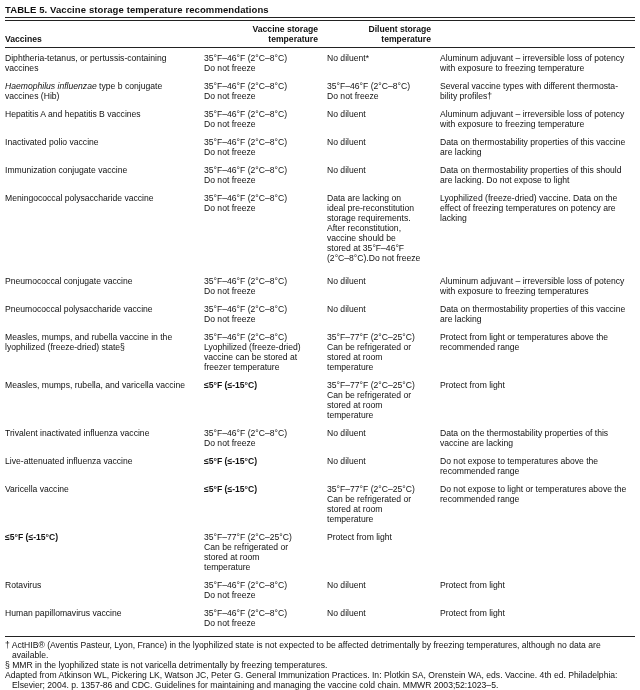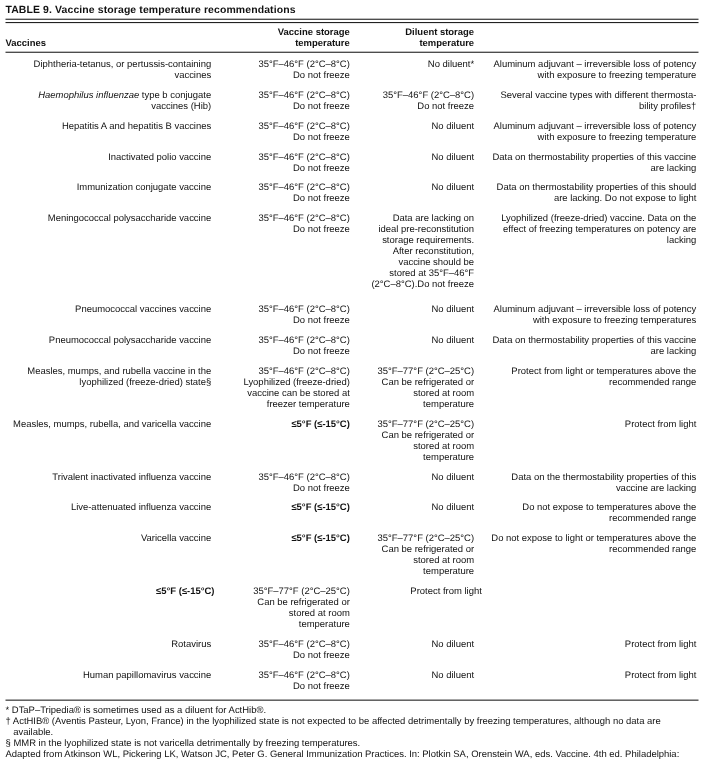--- a/index.html
+++ b/index.html
@@ -28,21 +28,21 @@
   .thead {
     align-items: end;
     font-weight: bold;
     font-size: 8.6px;
     line-height: 9.5px;
     padding: 3px 0 3px 0;
   }
   .thead .center { text-align: right; white-space: pre-line; }
   .rule { border-top: 1.2px solid #222; }
 
-  .tbody { padding-top: 5px; text-align: right; }
+  .tbody { padding-top: 5px; }
   .row { margin-bottom: 8px; }
   .row.tall { margin-bottom: 13px; }
   .cell {
     font-size: 8.6px;
     line-height: 10px;
     padding-right: 9px;
     white-space: pre-line;
   }
   .c-vaccine { white-space: normal; padding-right: 12px; }
   .c-instructions { padding-right: 2px; }
@@ -50,21 +50,21 @@
   .ital { font-style: italic; }
 
   .footnotes { padding-top: 3px; font-size: 8.6px; line-height: 10px; }
   .fn { padding-left: 7px; text-indent: -7px; }
 </style>
 </head>
 <body>
 
 <div class="page">
 
-  <div class="title">TABLE 9. Vaccine storage temperature recommendations</div>
+  <div class="title">TABLE 5. Vaccine storage temperature recommendations</div>
   <div class="double-rule"></div>
 
   <div class="grid thead">
     <div class="cell">Vaccines</div>
     <div class="cell center">Vaccine storage
 temperature</div>
     <div class="cell center">Diluent storage
 temperature</div>
   </div>
   <div class="rule"></div>
@@ -121,21 +121,21 @@
 ideal pre-reconstitution
 storage requirements.
 After reconstitution,
 vaccine should be
 stored at 35°F–46°F
 (2°C–8°C).Do not freeze</div>
       <div class="cell c-instructions">Lyophilized (freeze-dried) vaccine. Data on the effect of freezing temperatures on potency are lacking</div>
     </div>
 
     <div class="grid row">
-      <div class="cell c-vaccine">Pneumococcal vaccines vaccine</div>
+      <div class="cell c-vaccine">Pneumococcal conjugate vaccine</div>
       <div class="cell">35°F–46°F (2°C–8°C)
 Do not freeze</div>
       <div class="cell">No diluent</div>
       <div class="cell c-instructions">Aluminum adjuvant – irreversible loss of potency with exposure to freezing temperatures</div>
     </div>
 
     <div class="grid row">
       <div class="cell c-vaccine">Pneumococcal polysaccharide vaccine</div>
       <div class="cell">35°F–46°F (2°C–8°C)
 Do not freeze</div>
@@ -214,19 +214,18 @@
 Do not freeze</div>
       <div class="cell">No diluent</div>
       <div class="cell c-instructions">Protect from light</div>
     </div>
 
   </div>
 
   <div class="rule"></div>
 
   <div class="footnotes">
-    <div class="fn">* DTaP–Tripedia® is sometimes used as a diluent for ActHib®.</div>
     <div class="fn">† ActHIB® (Aventis Pasteur, Lyon, France) in the lyophilized state is not expected to be affected detrimentally by freezing temperatures, although no data are available.</div>
     <div class="fn">§ MMR in the lyophilized state is not varicella detrimentally by freezing temperatures.</div>
     <div class="fn">Adapted from Atkinson WL, Pickering LK, Watson JC, Peter G. General Immunization Practices. In: Plotkin SA, Orenstein WA, eds. Vaccine. 4th ed. Philadelphia: Elsevier; 2004. p. 1357-86 and CDC. Guidelines for maintaining and managing the vaccine cold chain. MMWR 2003;52:1023–5.</div>
   </div>
 
 </div>
 
 </body></html>

